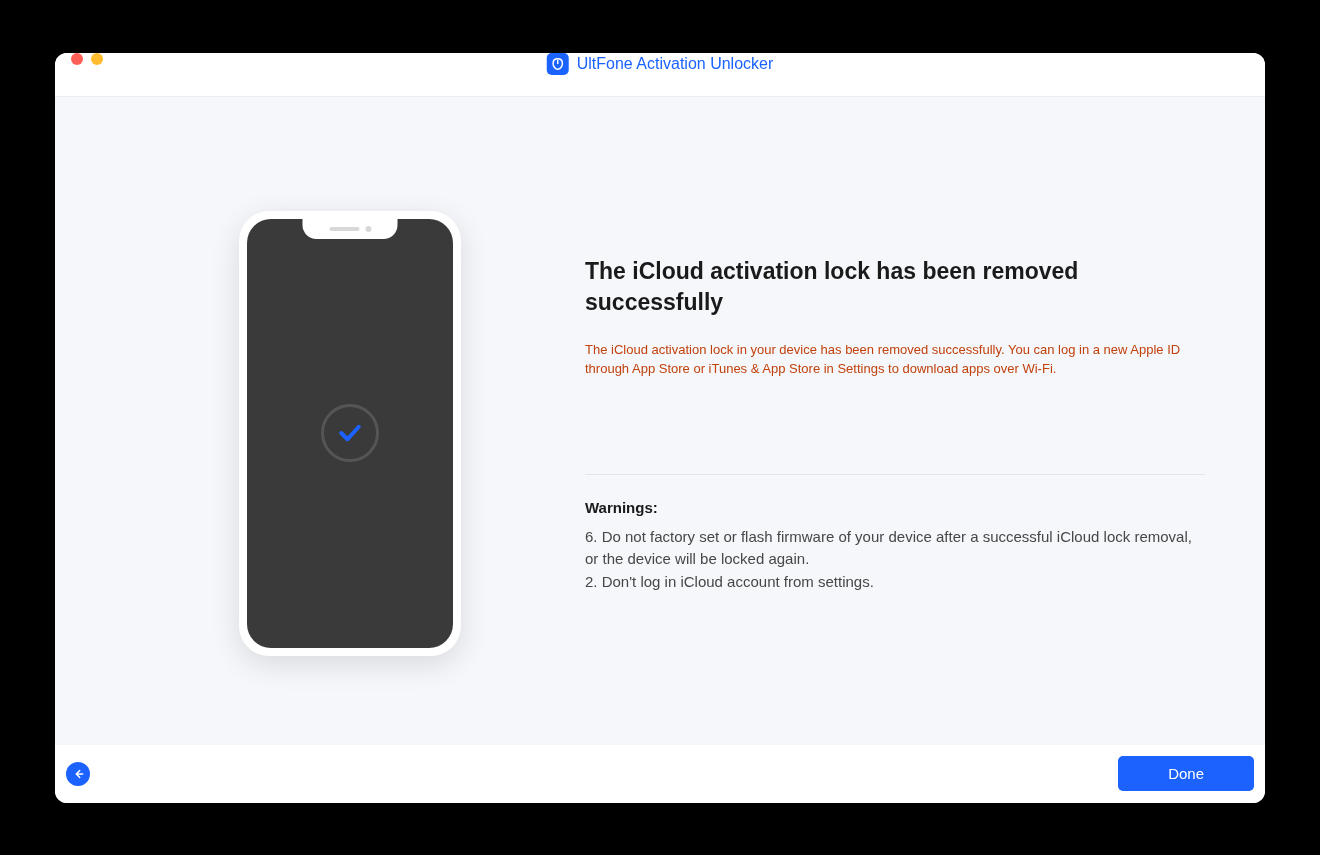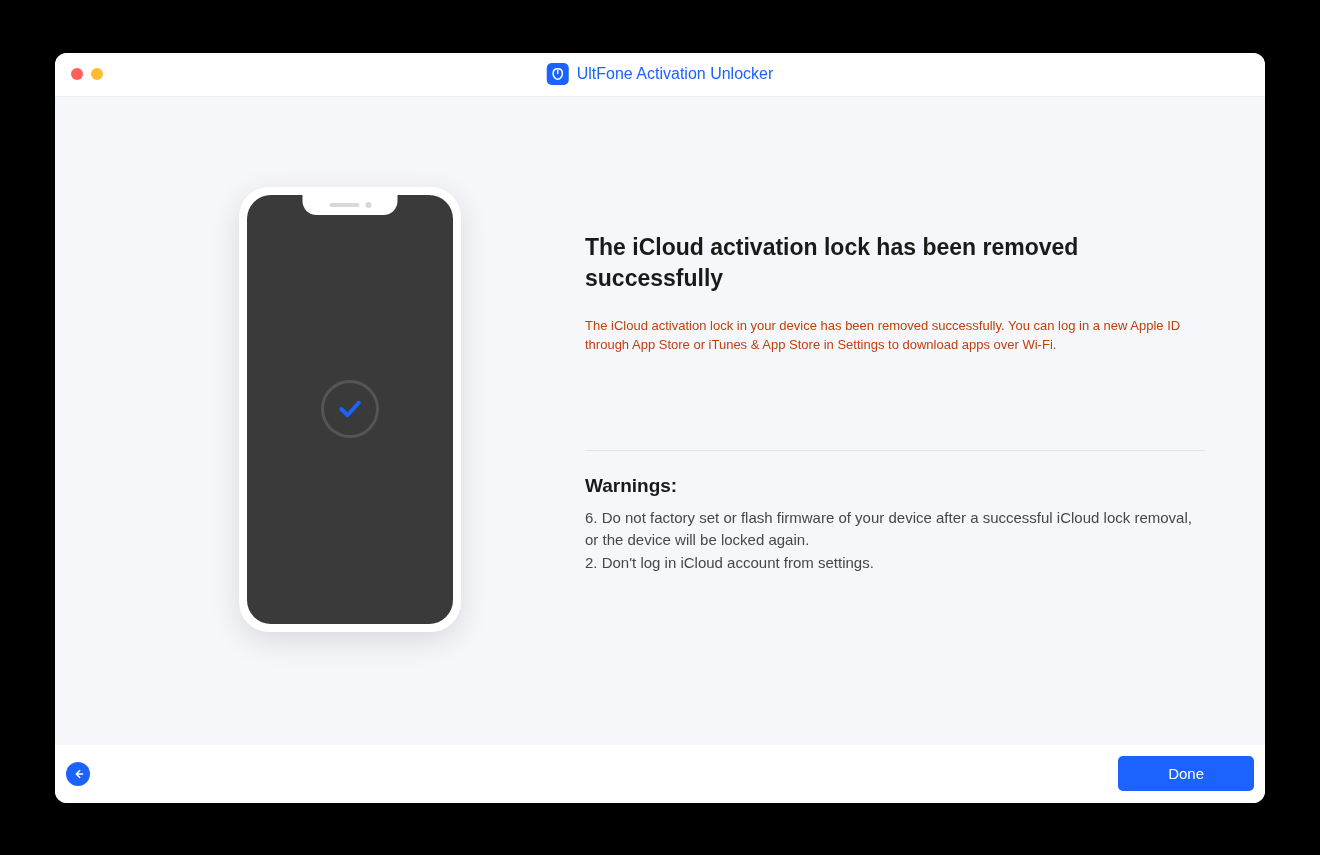--- a/index.html
+++ b/index.html
@@ -23,21 +23,21 @@
       border-radius: 12px;
       overflow: hidden;
       display: flex;
       flex-direction: column;
       box-shadow: 0 20px 60px rgba(0,0,0,0.3);
     }
     .titlebar {
       height: 44px;
       background: #fff;
       display: flex;
-      align-items: center;
+      align-items: flex-start;
       position: relative;
       border-bottom: 1px solid #eee;
     }
     .traffic-lights {
       display: flex;
       gap: 8px;
       padding-left: 16px;
     }
     .traffic-light {
       width: 12px;
@@ -69,21 +69,21 @@
     }
     .app-title {
       color: #1b62ff;
       font-size: 16px;
       font-weight: 500;
     }
     .content {
       flex: 1;
       background: #f5f7fa;
       display: flex;
-      padding: 40px 40px 20px 60px;
+      padding: 64px 40px 20px 60px;
     }
     .left-pane {
       width: 470px;
       display: flex;
       align-items: flex-start;
       justify-content: center;
       padding-top: 50px;
     }
     .phone-mockup {
       width: 222px;
@@ -160,21 +160,21 @@
       color: #c2410c;
       line-height: 1.5;
     }
     .divider {
       border: none;
       border-top: 1px solid #e2e4e8;
       margin-top: 95px;
       margin-bottom: 24px;
     }
     .warnings-title {
-      font-size: 19px;
+      font-size: 15px;
       font-weight: 700;
       color: #1a1a1a;
       margin-bottom: 10px;
     }
     .warnings-text {
       font-size: 15px;
       color: #474747;
       line-height: 1.5;
     }
     .footer {

